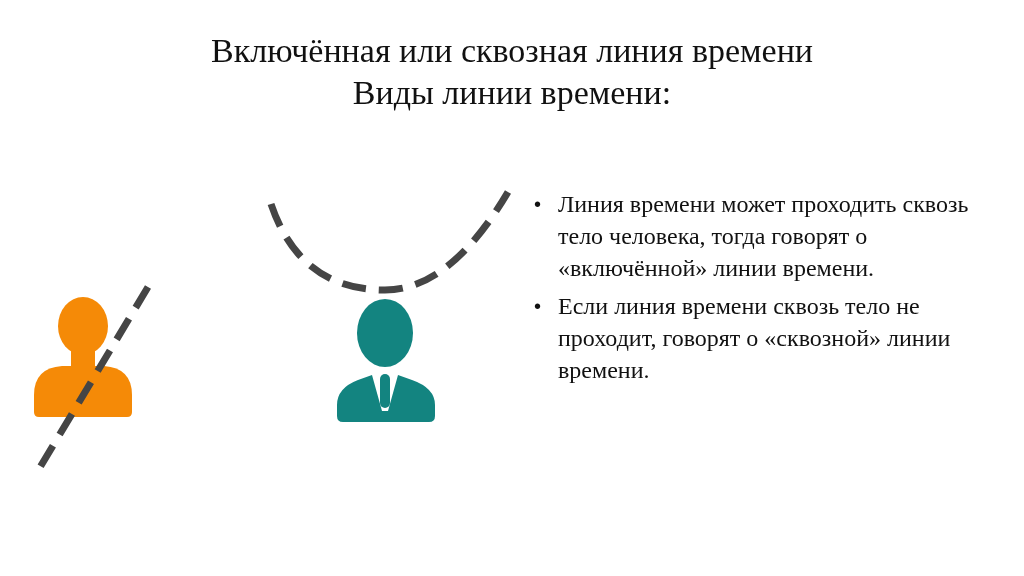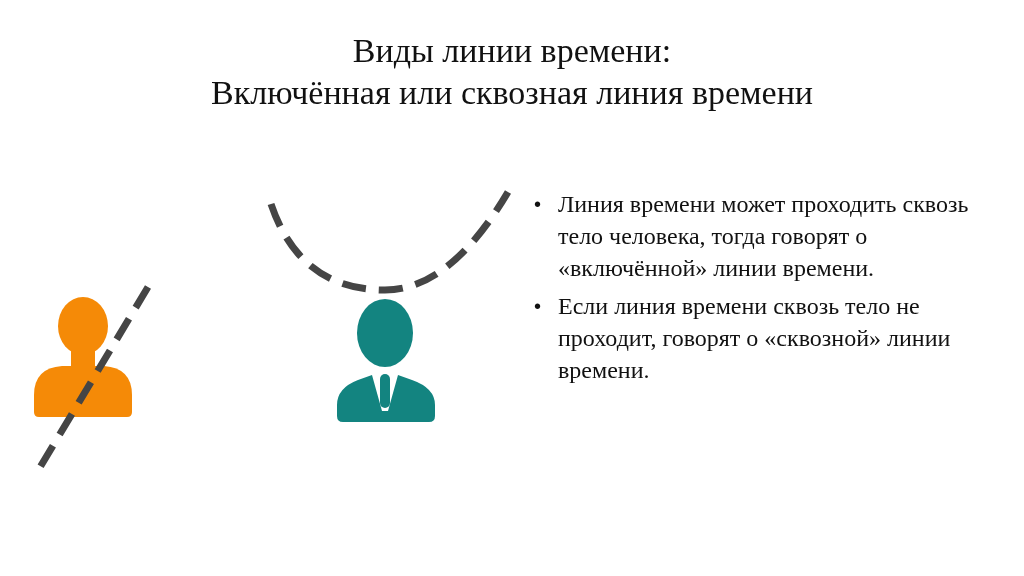--- a/index.html
+++ b/index.html
@@ -19,22 +19,22 @@
     .bullets li { position: relative; padding-left: 26px; margin-bottom: 6px; }
     .bullets li .dot {
       position: absolute; left: 2px; top: 0; font-family: "Liberation Sans", sans-serif; font-size: 20px;
     }
     svg { position: absolute; left: 0; top: 0; }
   </style>
 </head>
 <body>
 
 <div class="title">
+  <div>Включённая или сквозная линия времени</div>
   <div>Виды линии времени:</div>
-  <div>Включённая или сквозная линия времени</div>
 </div>
 
 <svg width="1024" height="576">
 
   <g fill="#F58A07">
     <ellipse cx="83" cy="326" rx="25" ry="29"></ellipse>
     <rect x="71" y="340" width="24" height="30"></rect>
     <path d="M34,395 Q34,368 62,366 L104,366 Q132,368 132,395 L132,412 Q132,417 127,417 L39,417 Q34,417 34,412 Z"></path>
   </g>
   <line x1="148" y1="287" x2="36" y2="474" stroke="#454545" stroke-width="7" stroke-dasharray="24 13"></line>

